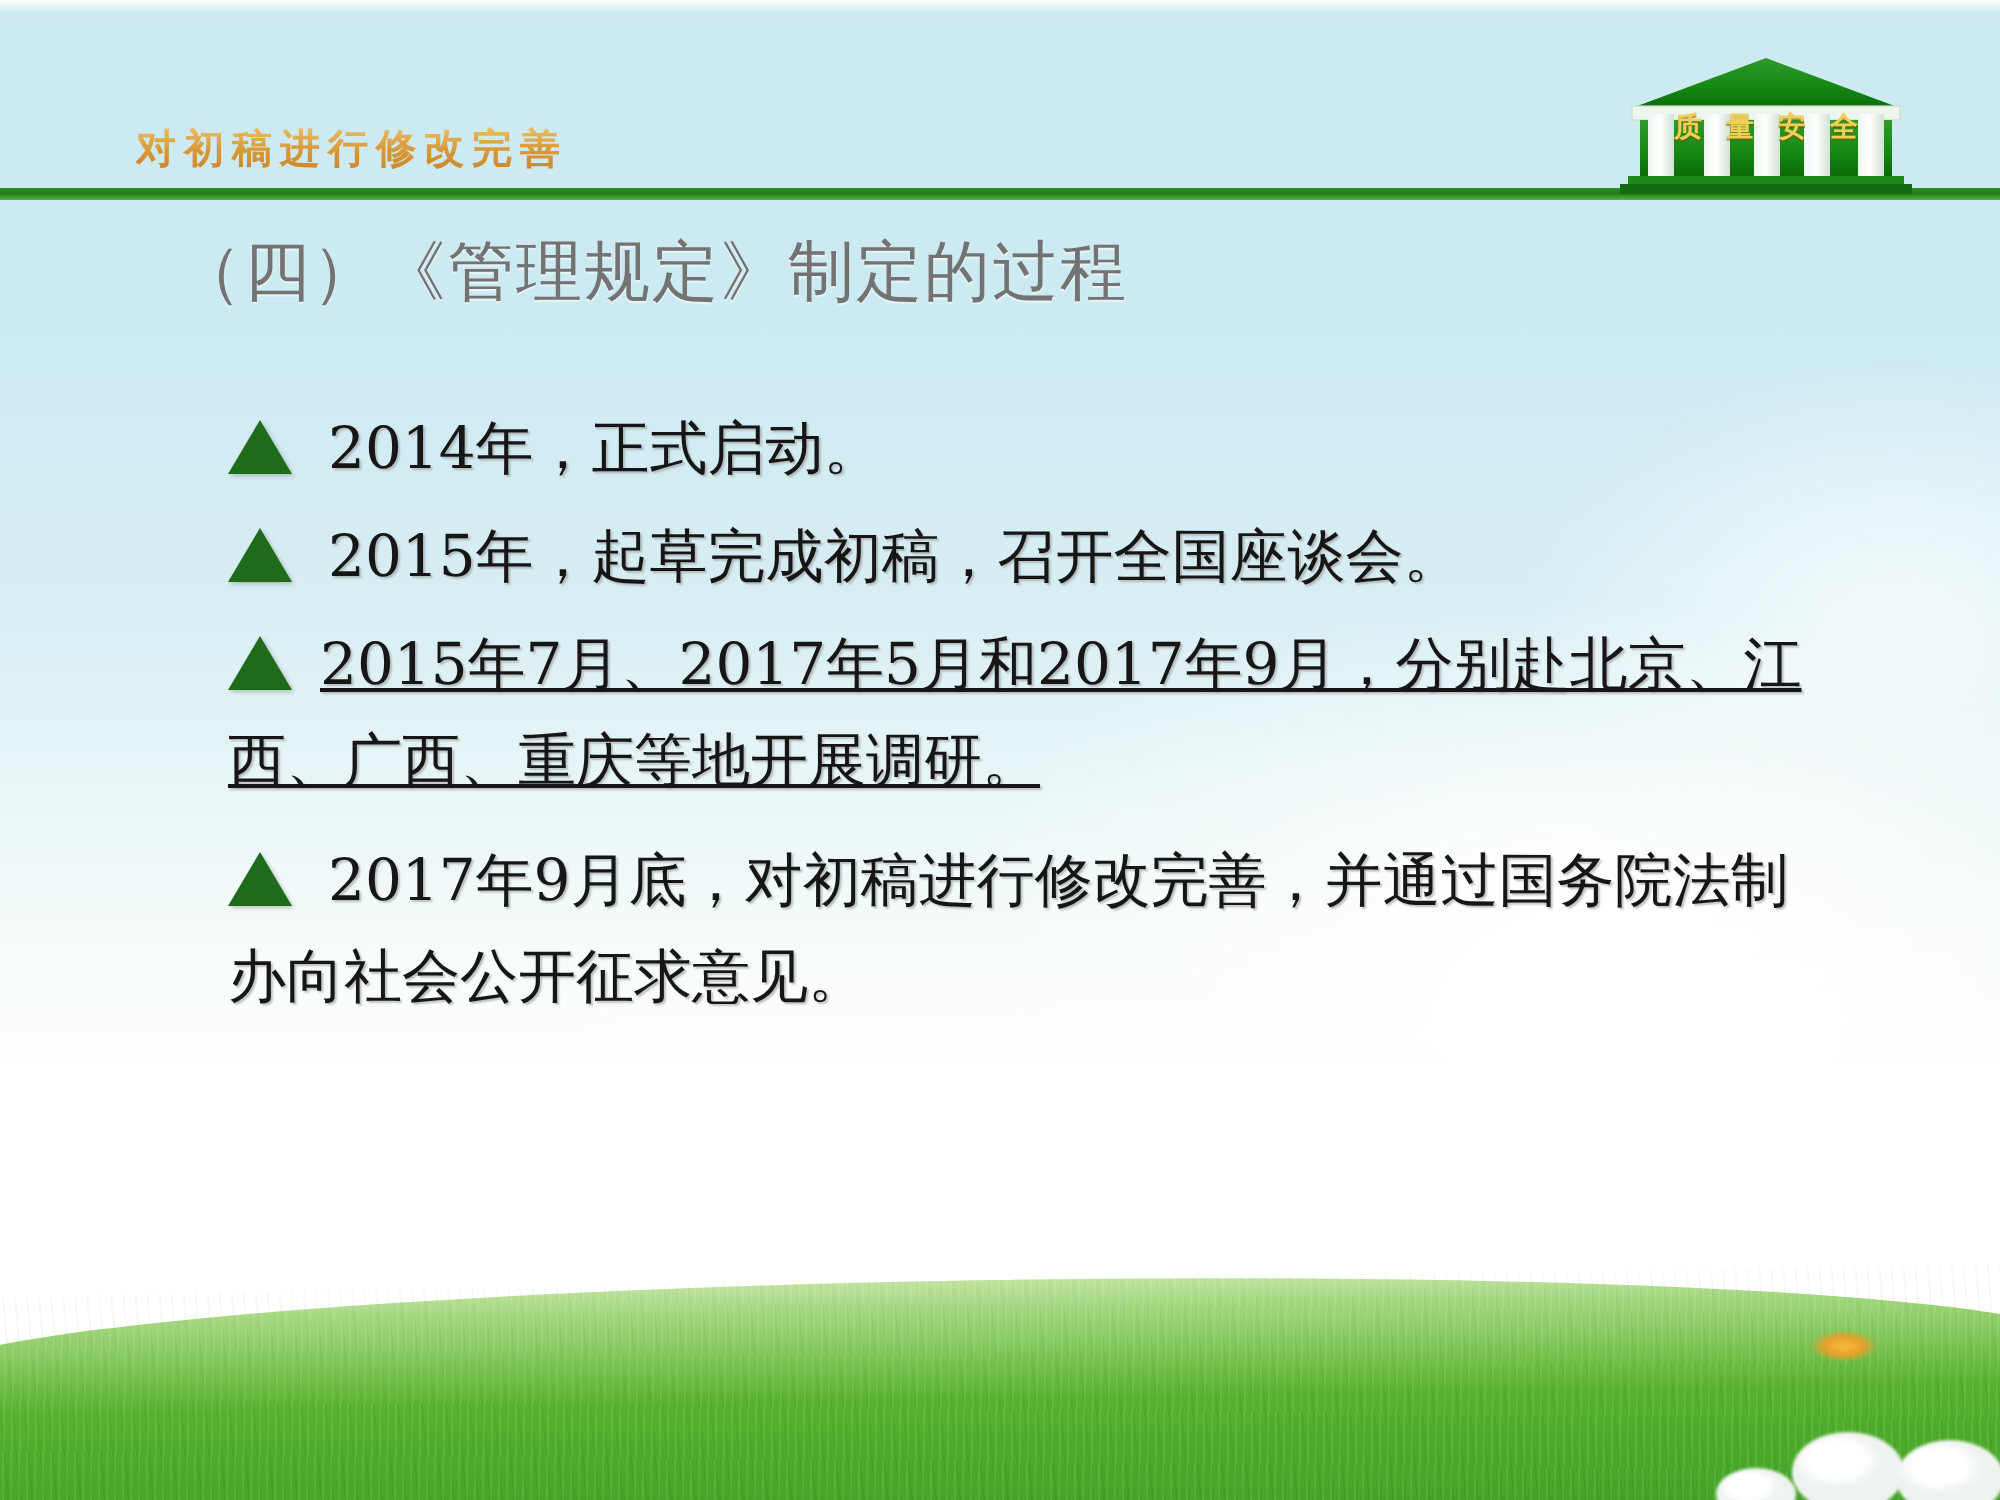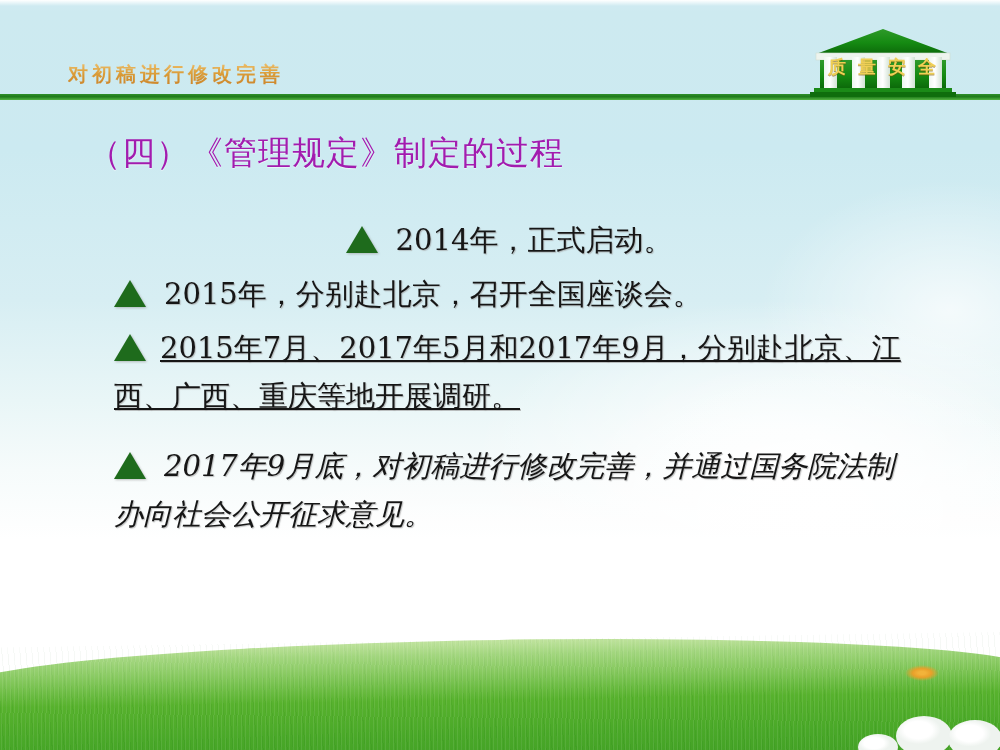--- a/index.html
+++ b/index.html
@@ -123,38 +123,38 @@
   .logo {
     position: absolute;
     left: 808px; top: 27px;
     width: 150px; height: 71px;
   }
   .logo svg { display: block; }
   .logo-text {
     position: absolute;
     left: 8px; top: 28px;
     width: 134px;
-    text-align: left;
+    text-align: center;
     font-family: "DejaVu Sans", "Liberation Sans", sans-serif;
-    font-size: 18px;
+    font-size: 14px;
     font-weight: bold;
     letter-spacing: 12px;
     text-indent: 12px;
     color: #efcf55;
     text-shadow: 0 1px 0 rgba(120,80,0,.55);
     pointer-events: none;
   }
 
   
   .slide-title {
     position: absolute;
-    left: 88px; top: 131px;
+    left: 88px; top: 114px;
     font-family: "DejaVu Serif", "Liberation Serif", serif;
     font-size: 33px;
-    color: #a21caf;
+    color: #737373;
     letter-spacing: 1px;
     white-space: nowrap;
     text-shadow: 0 1px 1px rgba(255,255,255,.6);
   }
 
   
   .bullets {
     position: absolute;
     left: 114px; top: 200px;
     width: 790px;
@@ -176,25 +176,25 @@
     border-right: 16px solid transparent;
     border-bottom: 27px solid #1e6b1c;
     vertical-align: -3px;
     margin-right: 8px;
     filter: drop-shadow(1px 1px 1px rgba(150,150,150,.6));
   }
   .bullet-item .lead-gap { display: inline-block; width: 0px; }
   .gap-6 .lead-gap { width: 6px; }
   .gap-10 .lead-gap { width: 10px; }
 
-  .b1 { margin-top: 16px; text-align: center; }
+  .b1 { margin-top: 0px; }
   .b2 { margin-top: 4px; }
   .b3 { margin-top: 4px; text-decoration: underline; }
   .b4 { margin-top: 6px; }
-  .b5 { margin-top: 22px; font-style: italic; }
+  .b5 { margin-top: 12px; }
   .b6 { margin-top: 6px; }
   .bullet-item .txt { }
 </style>
 </head>
 <body>
 
 <div id="slide">
 
   <div class="bg-sky"></div>
   <div class="cloud cloud-e"></div>
@@ -251,21 +251,21 @@
 
   <div class="slide-title">（四）《管理规定》制定的过程</div>
 
   <div class="bullets">
 
     <p class="bullet-item b1 gap-10">
       <span class="tri"></span><span class="lead-gap"></span><span class="txt">2014年，正式启动。</span>
     </p>
 
     <p class="bullet-item b2 gap-10">
-      <span class="tri"></span><span class="lead-gap"></span><span class="txt">2015年，分别赴北京，召开全国座谈会。</span>
+      <span class="tri"></span><span class="lead-gap"></span><span class="txt">2015年，起草完成初稿，召开全国座谈会。</span>
     </p>
 
     <p class="bullet-item b3 gap-6">
       <span class="tri"></span><span class="lead-gap"></span><span class="txt">2015年7月、2017年5月和2017年9月，分别赴北京、江西、广西、重庆等地开展调研。</span>
     </p>
 
 
     <p class="bullet-item b5 gap-10">
       <span class="tri"></span><span class="lead-gap"></span><span class="txt">2017年9月底，对初稿进行修改完善，并通过国务院法制办向社会公开征求意见。</span>
     </p>

